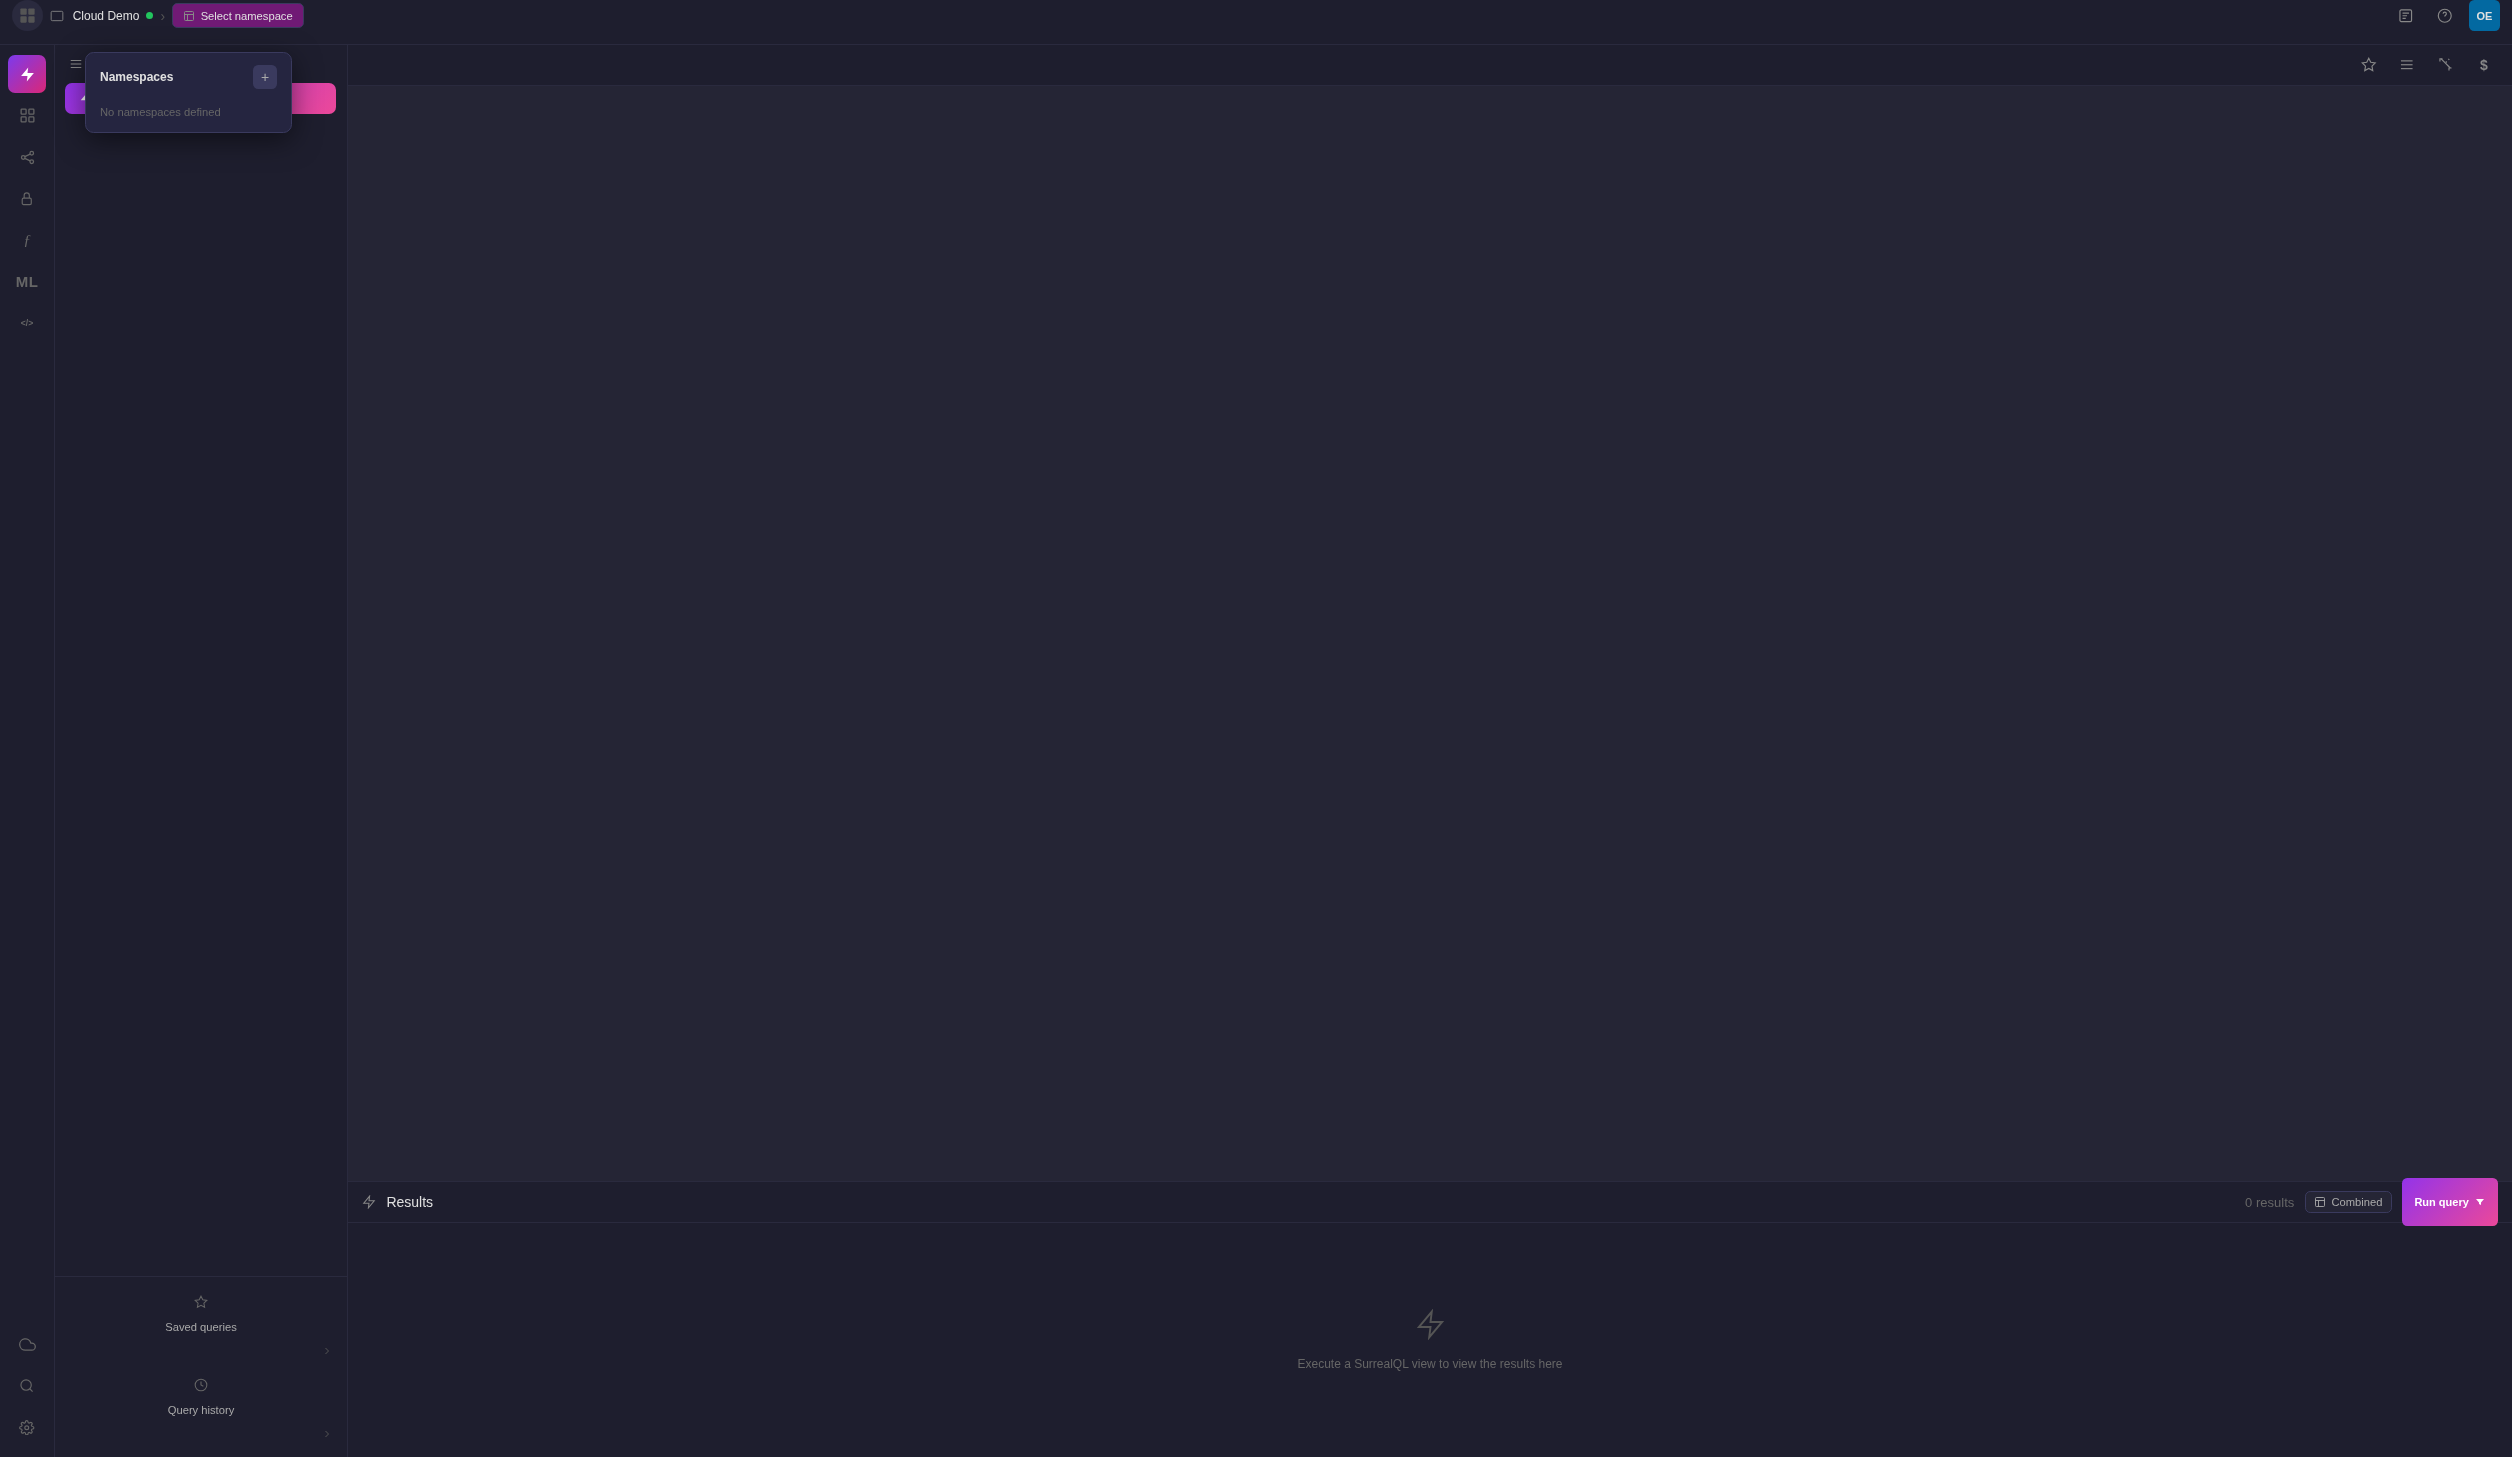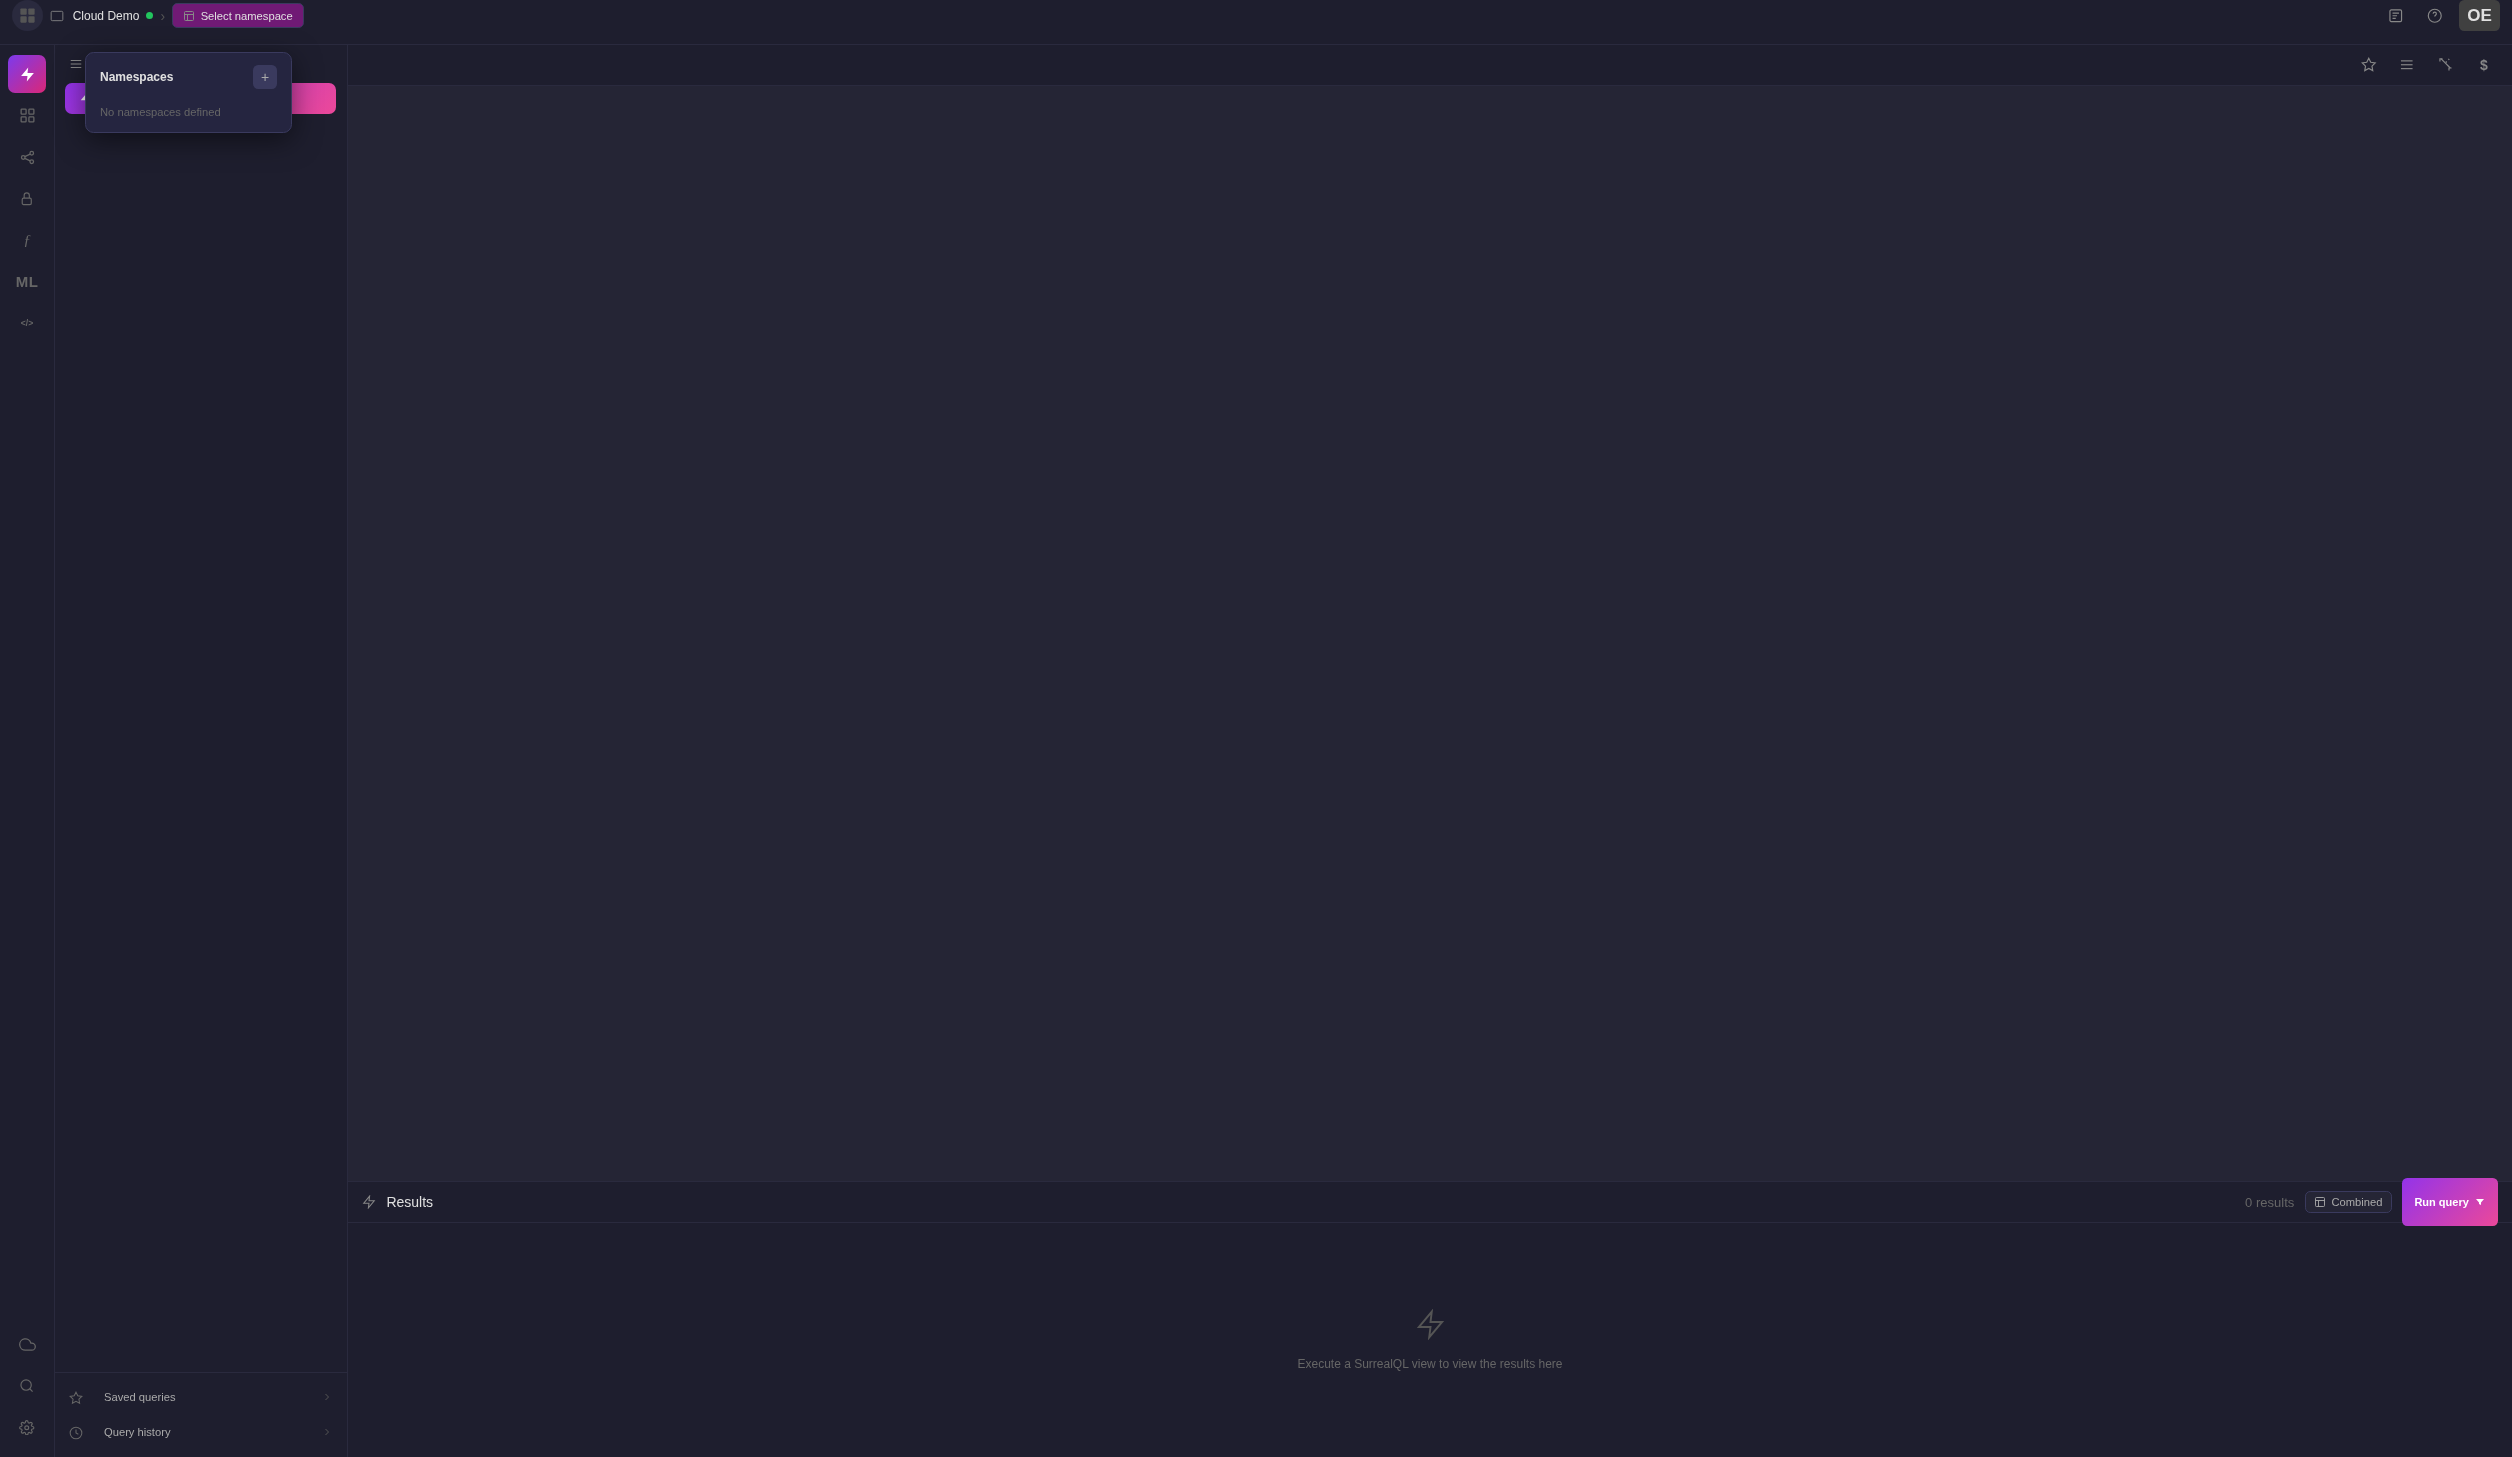--- a/index.html
+++ b/index.html
@@ -85,28 +85,28 @@
       background: transparent;
       border: none;
       color: #888;
       cursor: pointer;
       display: flex;
       align-items: center;
       justify-content: center;
       font-size: 14px;
     }
     .user-badge {
-      width: 41px;
+      width: 31px;
       height: 31px;
       border-radius: 5.2px;
-      background: #404040;
-      display: flex;
-      align-items: center;
-      justify-content: center;
-      font-size: 17px;
+      background: #0369a1;
+      display: flex;
+      align-items: center;
+      justify-content: center;
+      font-size: 11px;
       font-weight: 600;
       color: #e0e0e0;
       cursor: pointer;
     }
 
     
     .main-layout {
       display: flex;
       flex: 1;
       overflow: hidden;
@@ -192,25 +192,27 @@
       width: calc(100% - 21px);
     }
 
     .sidebar-content { flex: 1; }
     .sidebar-bottom {
       border-top: 0.9px solid #2a2a3e;
       padding: 7px 0;
     }
     .sidebar-bottom-item {
       display: flex;
+      align-items: center;
       padding: 10.4px 14px;
-      gap: 21px;
+      gap: 12px;
       cursor: pointer;
       color: #aaa;
       font-size: 11.2px;
+      flex-direction: column;
     }
     .sidebar-bottom-item .item-icon { font-size: 14px; color: #666; }
     .sidebar-bottom-item .chevron { margin-left: auto; color: #555; }
 
     
     .main-content {
       flex: 1;
       display: flex;
       flex-direction: column;
       background: #252535;

